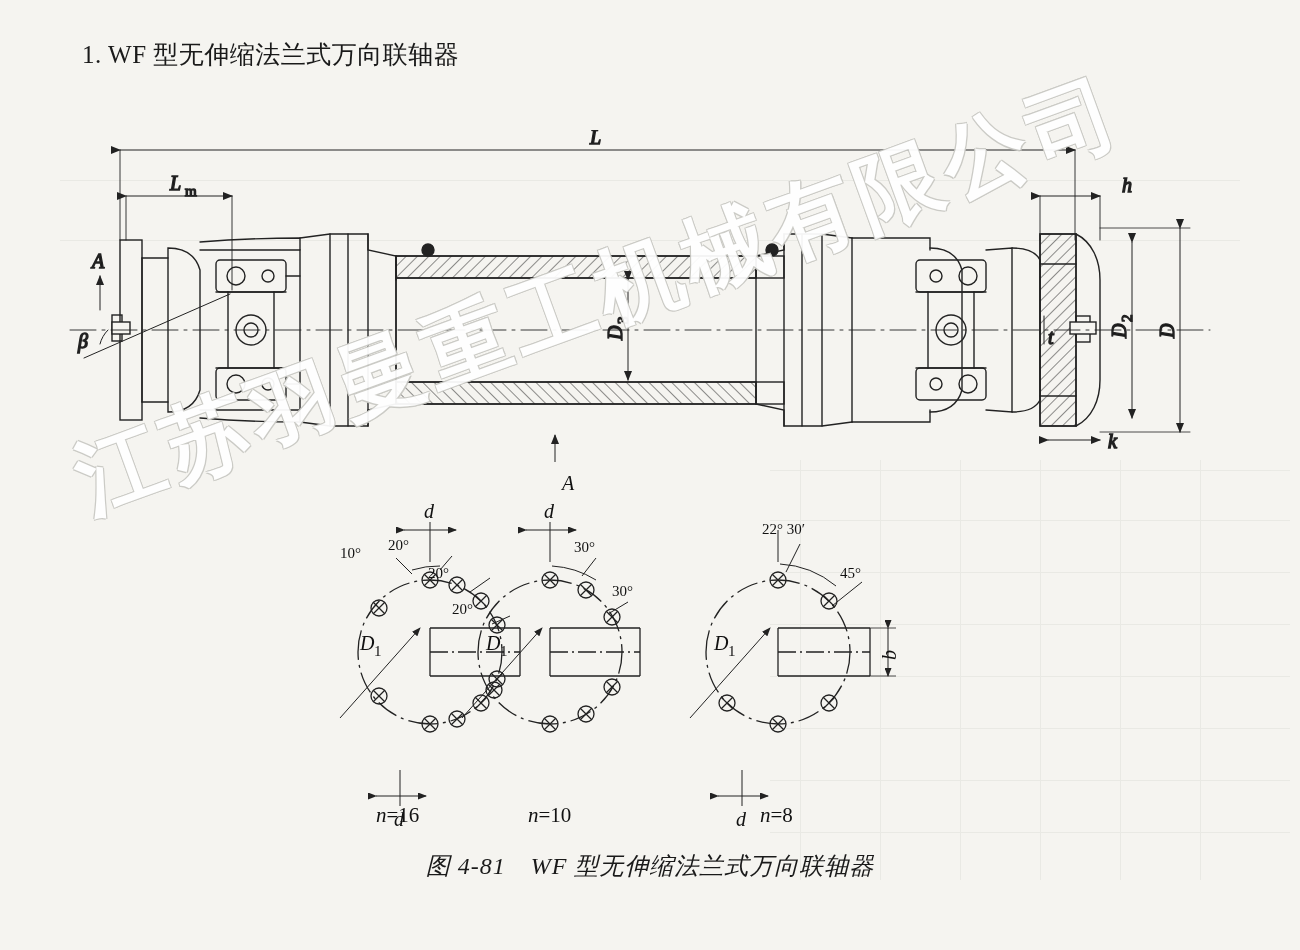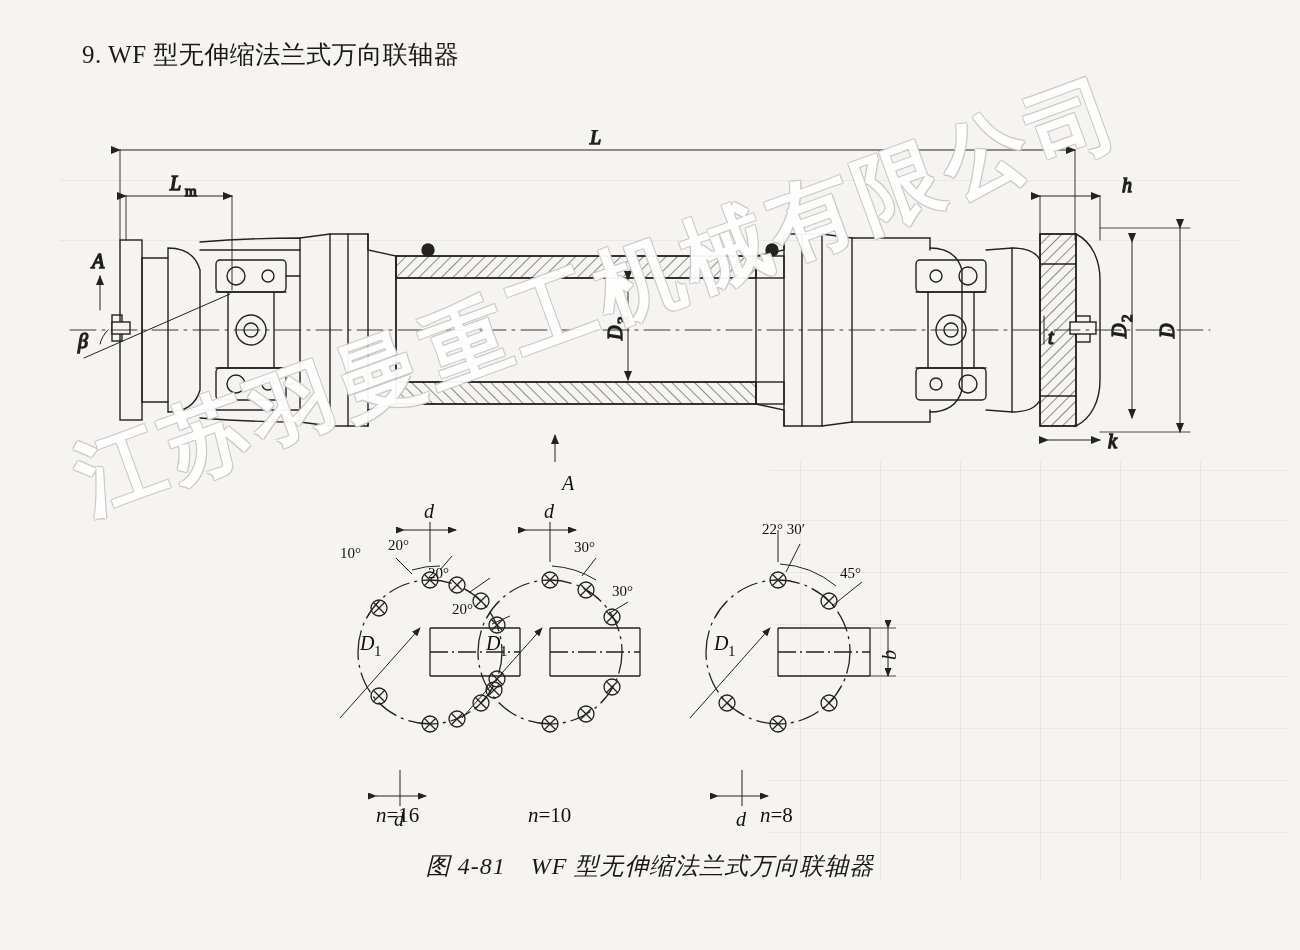--- a/index.html
+++ b/index.html
@@ -74,21 +74,21 @@
     <div class="gl" style="left:800px;top:460px;width:1px;height:420px;"></div>
     <div class="gl" style="left:880px;top:460px;width:1px;height:420px;"></div>
     <div class="gl" style="left:960px;top:460px;width:1px;height:420px;"></div>
     <div class="gl" style="left:1040px;top:460px;width:1px;height:420px;"></div>
     <div class="gl" style="left:1120px;top:460px;width:1px;height:420px;"></div>
     <div class="gl" style="left:1200px;top:460px;width:1px;height:420px;"></div>
     <div class="gl" style="left:60px;top:180px;width:1180px;height:1px;"></div>
     <div class="gl" style="left:60px;top:240px;width:1180px;height:1px;"></div>
   </div>
 
-  <div class="heading">9. WF 型无伸缩法兰式万向联轴器</div>
+  <div class="heading">1. WF 型无伸缩法兰式万向联轴器</div>
 
   <div class="fig">
     <svg width="1300" height="720" viewBox="0 0 1300 720">
       <defs>
         <marker id="ar" markerWidth="10" markerHeight="8" refX="9" refY="4" orient="auto">
           <path d="M0,0 L10,4 L0,8 z" fill="#222"></path>
         </marker>
         <marker id="arS" markerWidth="9" markerHeight="7" refX="8" refY="3.5" orient="auto">
           <path d="M0,0 L9,3.5 L0,7 z" fill="#222"></path>
         </marker>

